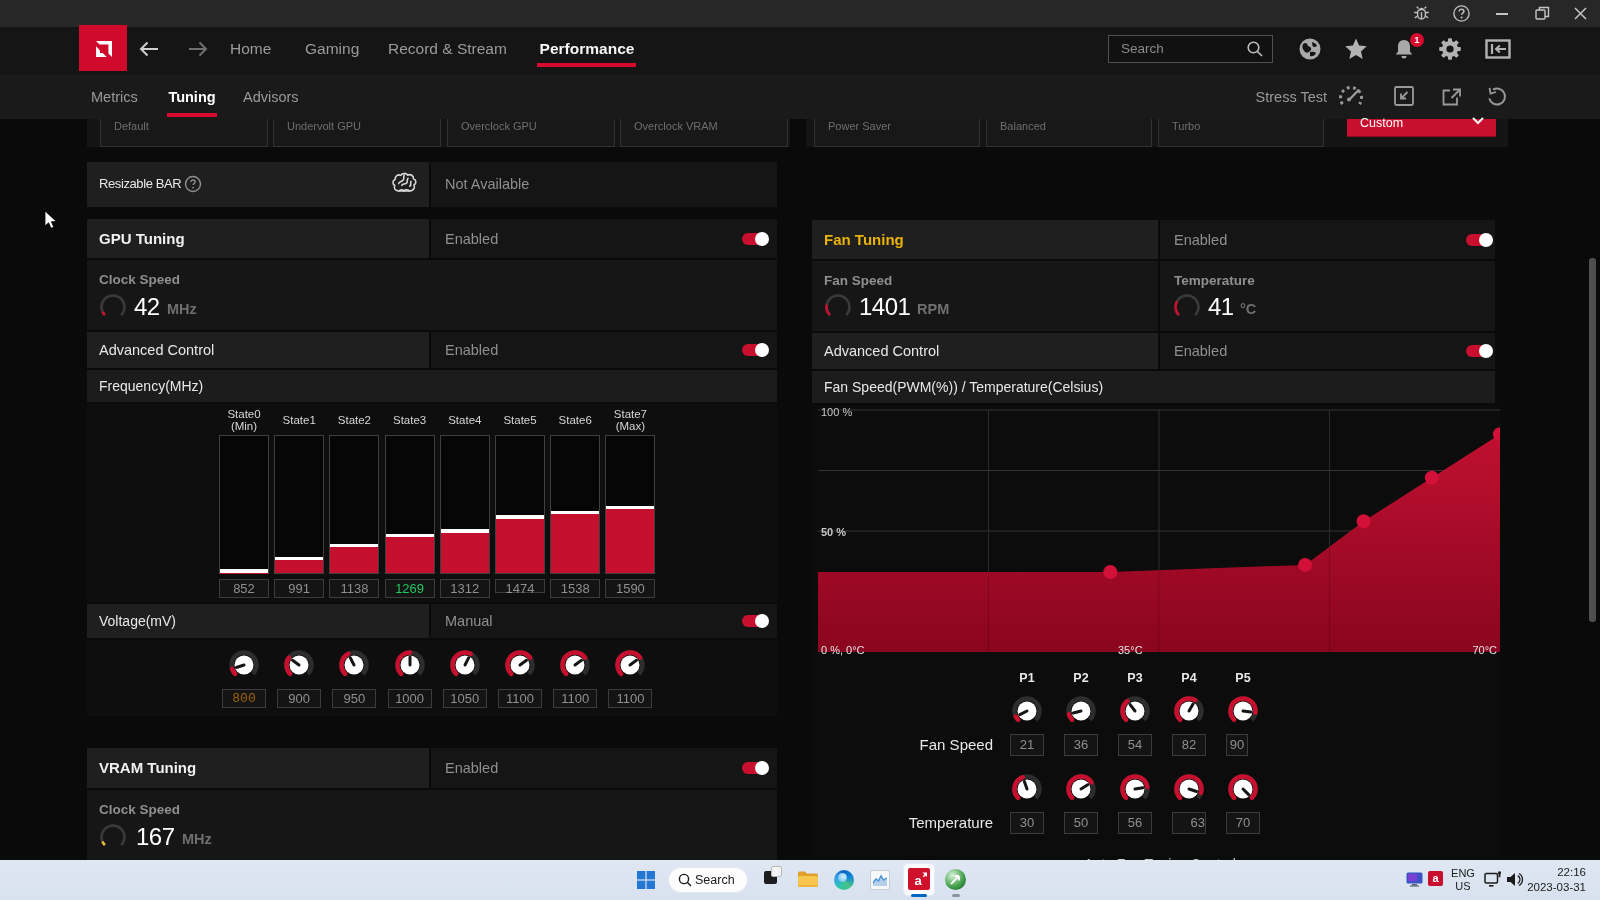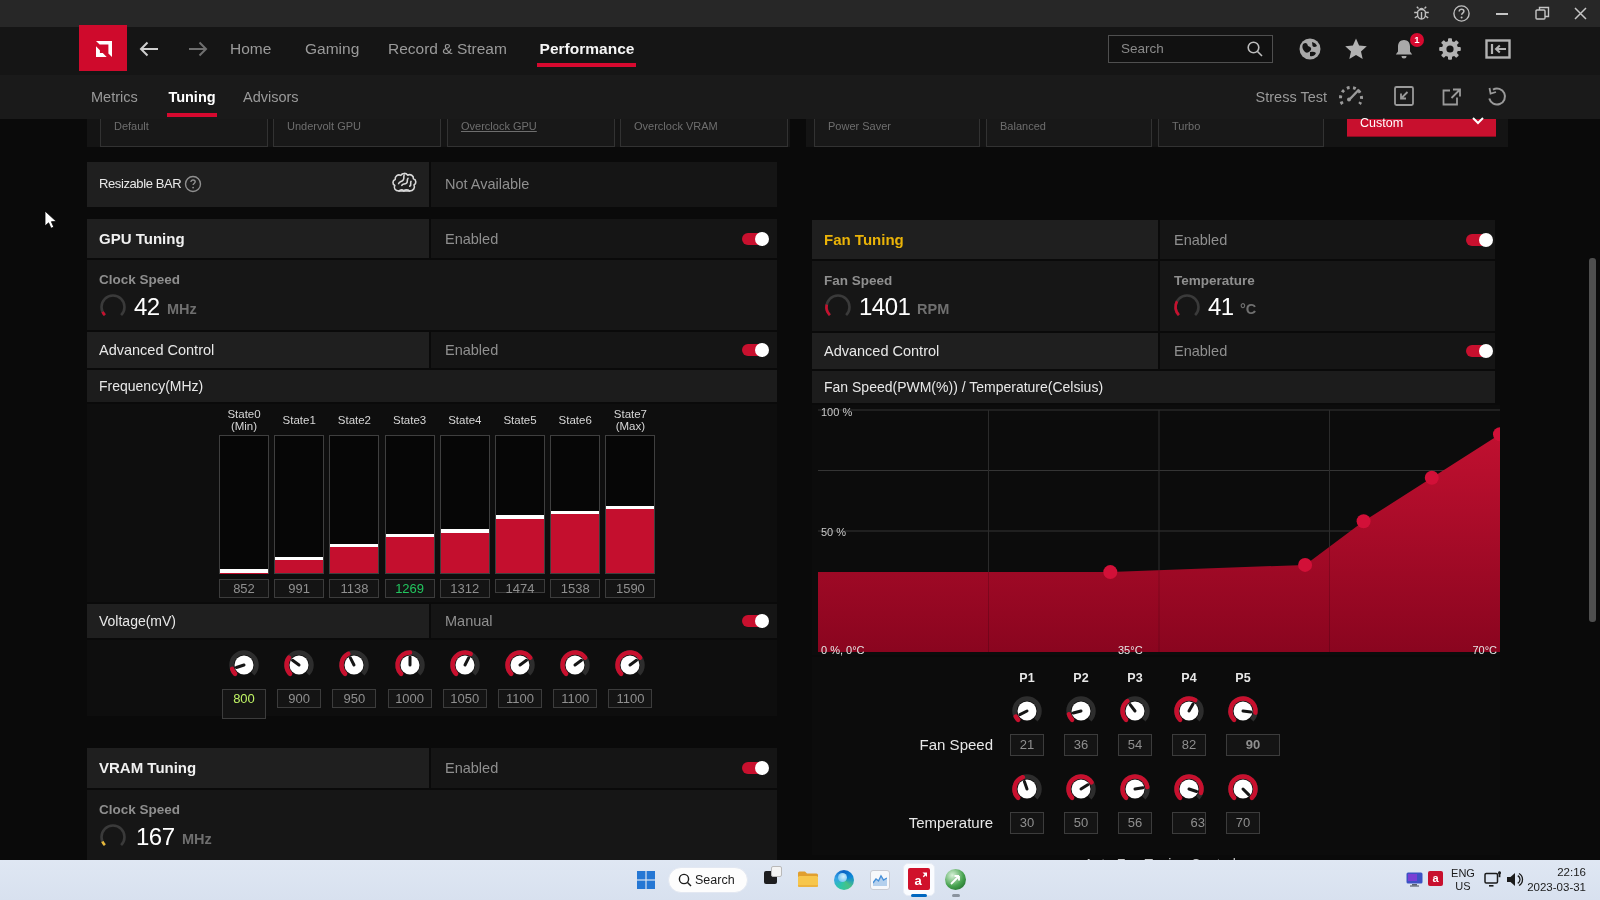--- a/index.html
+++ b/index.html
@@ -102,21 +102,21 @@
 <path d="M 7.00 4.57 A 8 8 0 1 1 3.27 13.57"></path>
 <path d="M3.5 3 L4.6 8.6 L10 7" stroke-width="1.8"></path>
 </svg>
 <div style="position:absolute;left:87px;top:119px;width:703px;height:28px;background:#141414;"></div>
 <div style="position:absolute;left:806px;top:119px;width:702px;height:28px;background:#141414;"></div>
 <div style="position:absolute;left:100px;top:119px;width:168px;height:28px;background:#181818;border:1px solid #323232;border-top:none;"></div>
 <div style="position:absolute;left:114px;top:117px;width:154px;height:18px;font-size:11px;color:#6e6e6e;font-weight:400;line-height:18px;text-align:left;white-space:nowrap;">Default</div>
 <div style="position:absolute;left:273px;top:119px;width:168px;height:28px;background:#181818;border:1px solid #323232;border-top:none;"></div>
 <div style="position:absolute;left:287px;top:117px;width:154px;height:18px;font-size:11px;color:#6e6e6e;font-weight:400;line-height:18px;text-align:left;white-space:nowrap;">Undervolt GPU</div>
 <div style="position:absolute;left:447px;top:119px;width:168px;height:28px;background:#181818;border:1px solid #323232;border-top:none;"></div>
-<div style="position:absolute;left:461px;top:117px;width:154px;height:18px;font-size:11px;color:#6e6e6e;font-weight:400;line-height:18px;text-align:left;white-space:nowrap;text-decoration:underline;">Overclock GPU</div>
+<div style="position:absolute;left:461px;top:117px;width:154px;height:18px;font-size:11px;color:#6e6e6e;font-weight:400;line-height:18px;text-align:left;white-space:nowrap;">Overclock GPU</div>
 <div style="position:absolute;left:620px;top:119px;width:168px;height:28px;background:#181818;border:1px solid #323232;border-top:none;"></div>
 <div style="position:absolute;left:634px;top:117px;width:154px;height:18px;font-size:11px;color:#6e6e6e;font-weight:400;line-height:18px;text-align:left;white-space:nowrap;">Overclock VRAM</div>
 <div style="position:absolute;left:814px;top:119px;width:166px;height:28px;background:#181818;border:1px solid #323232;border-top:none;"></div>
 <div style="position:absolute;left:828px;top:117px;width:152px;height:18px;font-size:11px;color:#6e6e6e;font-weight:400;line-height:18px;text-align:left;white-space:nowrap;">Power Saver</div>
 <div style="position:absolute;left:986px;top:119px;width:166px;height:28px;background:#181818;border:1px solid #323232;border-top:none;"></div>
 <div style="position:absolute;left:1000px;top:117px;width:152px;height:18px;font-size:11px;color:#6e6e6e;font-weight:400;line-height:18px;text-align:left;white-space:nowrap;">Balanced</div>
 <div style="position:absolute;left:1158px;top:119px;width:166px;height:28px;background:#181818;border:1px solid #323232;border-top:none;"></div>
 <div style="position:absolute;left:1172px;top:117px;width:152px;height:18px;font-size:11px;color:#6e6e6e;font-weight:400;line-height:18px;text-align:left;white-space:nowrap;">Turbo</div>
 <div style="position:absolute;left:1347px;top:119px;width:149px;height:17px;background:#c8102e;"></div>
 <div style="position:absolute;left:1347px;top:136px;width:149px;height:1px;background:#8c0b20;"></div>
@@ -211,21 +211,21 @@
 <div style="position:absolute;left:445px;top:607px;width:100px;height:28px;font-size:14.5px;color:#8f8f8f;font-weight:400;line-height:28px;text-align:left;white-space:nowrap;">Manual</div>
 <div style="position:absolute;left:742px;top:615px;width:26px;height:12px;background:#c8102e;border-radius:6px;"></div>
 <div style="position:absolute;left:755px;top:614px;width:14px;height:14px;background:#fff;border-radius:50%;"></div>
 <div style="position:absolute;left:87px;top:640px;width:690px;height:76px;background:#0e0e0e;"></div>
 <svg style="position:absolute;left:227.0px;top:648px" width="34" height="34">
     <path d="M 8.16 25.84 A 12.5 12.5 0 1 1 25.84 25.84" stroke="#2d2d2d" stroke-width="4.5" fill="none"></path>
     <path d="M 8.16 25.84 A 12.5 12.5 0 0 1 5.11 20.86" stroke="#c8102e" stroke-width="4.5" fill="none" stroke-linecap="round"></path>
     <circle cx="17" cy="17" r="9.5" fill="#fff"></circle>
     <path d="M 17 17 L 9.39 19.47" stroke="#151515" stroke-width="3" stroke-linecap="round"></path>
   </svg>
-<div style="position:absolute;left:222.0px;top:689px;width:44px;height:30px;background:#141414;border:1px solid #3c3c3c;color:#bef264;font-size:13px;line-height:17px;text-align:center;">800</div>
+<div style="position:absolute;left:222.0px;top:689px;width:44px;height:19px;background:#141414;border:1px solid #3c3c3c;color:#a16207;font-size:13px;line-height:17px;text-align:center;font-family:Liberation Mono, monospace;">800</div>
 <svg style="position:absolute;left:282.2px;top:648px" width="34" height="34">
     <path d="M 8.16 25.84 A 12.5 12.5 0 1 1 25.84 25.84" stroke="#2d2d2d" stroke-width="4.5" fill="none"></path>
     <path d="M 8.16 25.84 A 12.5 12.5 0 0 1 6.89 9.65" stroke="#c8102e" stroke-width="4.5" fill="none" stroke-linecap="round"></path>
     <circle cx="17" cy="17" r="9.5" fill="#fff"></circle>
     <path d="M 17 17 L 10.53 12.30" stroke="#151515" stroke-width="3" stroke-linecap="round"></path>
   </svg>
 <div style="position:absolute;left:277.2px;top:689px;width:44px;height:19px;background:#141414;border:1px solid #3c3c3c;color:#8f8f8f;font-size:13px;line-height:17px;text-align:center;">900</div>
 <svg style="position:absolute;left:337.4px;top:648px" width="34" height="34">
     <path d="M 8.16 25.84 A 12.5 12.5 0 1 1 25.84 25.84" stroke="#2d2d2d" stroke-width="4.5" fill="none"></path>
     <path d="M 8.16 25.84 A 12.5 12.5 0 0 1 11.33 5.86" stroke="#c8102e" stroke-width="4.5" fill="none" stroke-linecap="round"></path>
@@ -331,21 +331,21 @@
     <line x1="170.5" y1="5.0" x2="170.5" y2="247" stroke="rgba(0,0,0,0.18)" stroke-width="1"></line>
     <line x1="341.0" y1="5.0" x2="341.0" y2="247" stroke="rgba(0,0,0,0.18)" stroke-width="1"></line>
     <line x1="511.5" y1="5.0" x2="511.5" y2="247" stroke="rgba(0,0,0,0.18)" stroke-width="1"></line>
     <circle cx="292.3" cy="167.1" r="7" fill="#d21038"></circle>
     <circle cx="487.1" cy="159.9" r="7" fill="#d21038"></circle>
     <circle cx="545.6" cy="116.3" r="7" fill="#d21038"></circle>
     <circle cx="613.8" cy="72.8" r="7" fill="#d21038"></circle>
     <circle cx="682.0" cy="29.2" r="7" fill="#d21038"></circle>
   </svg>
 <div style="position:absolute;left:821px;top:406px;width:60px;height:12px;font-size:11px;color:#c9c9c9;font-weight:400;line-height:12px;text-align:left;white-space:nowrap;">100 %</div>
-<div style="position:absolute;left:821px;top:526px;width:60px;height:12px;font-size:11px;color:#c9c9c9;font-weight:400;line-height:12px;text-align:left;white-space:nowrap;">50 %</div>
+<div style="position:absolute;left:821px;top:526px;width:60px;height:12px;font-size:11px;color:#c9c9c9;font-weight:700;line-height:12px;text-align:left;white-space:nowrap;">50 %</div>
 <div style="position:absolute;left:821px;top:644px;width:80px;height:12px;font-size:11px;color:#e5e5e5;font-weight:400;line-height:12px;text-align:left;white-space:nowrap;">0 %, 0°C</div>
 <div style="position:absolute;left:1118px;top:644px;width:80px;height:12px;font-size:11px;color:#e5e5e5;font-weight:400;line-height:12px;white-space:nowrap;">35°C</div>
 <div style="position:absolute;left:1437px;top:644px;width:60px;height:12px;font-size:11px;color:#e5e5e5;font-weight:400;line-height:12px;text-align:right;white-space:nowrap;">70°C</div>
 <div style="position:absolute;left:812px;top:657px;width:688px;height:198px;background:#0c0c0c;"></div>
 <div style="position:absolute;left:1007px;top:671px;width:40px;height:14px;font-size:12.5px;color:#e8e8e8;font-weight:700;line-height:14px;text-align:center;white-space:nowrap;">P1</div>
 <div style="position:absolute;left:1061px;top:671px;width:40px;height:14px;font-size:12.5px;color:#e8e8e8;font-weight:700;line-height:14px;text-align:center;white-space:nowrap;">P2</div>
 <div style="position:absolute;left:1115px;top:671px;width:40px;height:14px;font-size:12.5px;color:#e8e8e8;font-weight:700;line-height:14px;text-align:center;white-space:nowrap;">P3</div>
 <div style="position:absolute;left:1169px;top:671px;width:40px;height:14px;font-size:12.5px;color:#e8e8e8;font-weight:700;line-height:14px;text-align:center;white-space:nowrap;">P4</div>
 <div style="position:absolute;left:1223px;top:671px;width:40px;height:14px;font-size:12.5px;color:#e8e8e8;font-weight:700;line-height:14px;text-align:center;white-space:nowrap;">P5</div>
 <svg style="position:absolute;left:1010px;top:694px" width="34" height="34">
@@ -403,21 +403,21 @@
     <circle cx="17" cy="17" r="9.5" fill="#fff"></circle>
     <path d="M 17 17 L 24.61 19.47" stroke="#151515" stroke-width="3" stroke-linecap="round"></path>
   </svg>
 <div style="position:absolute;left:1172.0px;top:812px;width:34px;height:22px;background:#141414;border:1px solid #3c3c3c;color:#8f8f8f;font-size:13px;line-height:20px;text-align:right;">63</div>
 <svg style="position:absolute;left:1226px;top:694px" width="34" height="34">
     <path d="M 8.16 25.84 A 12.5 12.5 0 1 1 25.84 25.84" stroke="#2d2d2d" stroke-width="4.5" fill="none"></path>
     <path d="M 8.16 25.84 A 12.5 12.5 0 1 1 29.39 18.63" stroke="#c8102e" stroke-width="4.5" fill="none" stroke-linecap="round"></path>
     <circle cx="17" cy="17" r="9.5" fill="#fff"></circle>
     <path d="M 17 17 L 24.93 18.04" stroke="#151515" stroke-width="3" stroke-linecap="round"></path>
   </svg>
-<div style="position:absolute;left:1226.0px;top:734px;width:54px;height:22px;background:#141414;border:1px solid #3c3c3c;color:#8f8f8f;font-size:13px;line-height:20px;text-align:center;font-weight:bold;">90</div>
+<div style="position:absolute;left:1226.0px;top:734px;width:22px;height:22px;background:#141414;border:1px solid #3c3c3c;color:#8f8f8f;font-size:13px;line-height:20px;text-align:center;">90</div>
 <svg style="position:absolute;left:1226px;top:772px" width="34" height="34">
     <path d="M 8.16 25.84 A 12.5 12.5 0 1 1 25.84 25.84" stroke="#2d2d2d" stroke-width="4.5" fill="none"></path>
     <path d="M 8.16 25.84 A 12.5 12.5 0 1 1 25.84 25.84" stroke="#c8102e" stroke-width="4.5" fill="none" stroke-linecap="round"></path>
     <circle cx="17" cy="17" r="9.5" fill="#fff"></circle>
     <path d="M 17 17 L 22.66 22.66" stroke="#151515" stroke-width="3" stroke-linecap="round"></path>
   </svg>
 <div style="position:absolute;left:1226.0px;top:812px;width:34px;height:22px;background:#141414;border:1px solid #3c3c3c;color:#8f8f8f;font-size:13px;line-height:20px;text-align:center;">70</div>
 <div style="position:absolute;left:873px;top:731px;width:120px;height:28px;font-size:15px;color:#e8e8e8;font-weight:400;line-height:28px;text-align:right;white-space:nowrap;">Fan Speed</div>
 <div style="position:absolute;left:873px;top:809px;width:120px;height:28px;font-size:15px;color:#e8e8e8;font-weight:400;line-height:28px;text-align:right;white-space:nowrap;">Temperature</div>
 <div style="position:absolute;left:1060px;top:856px;width:200px;height:4px;overflow:hidden;">

